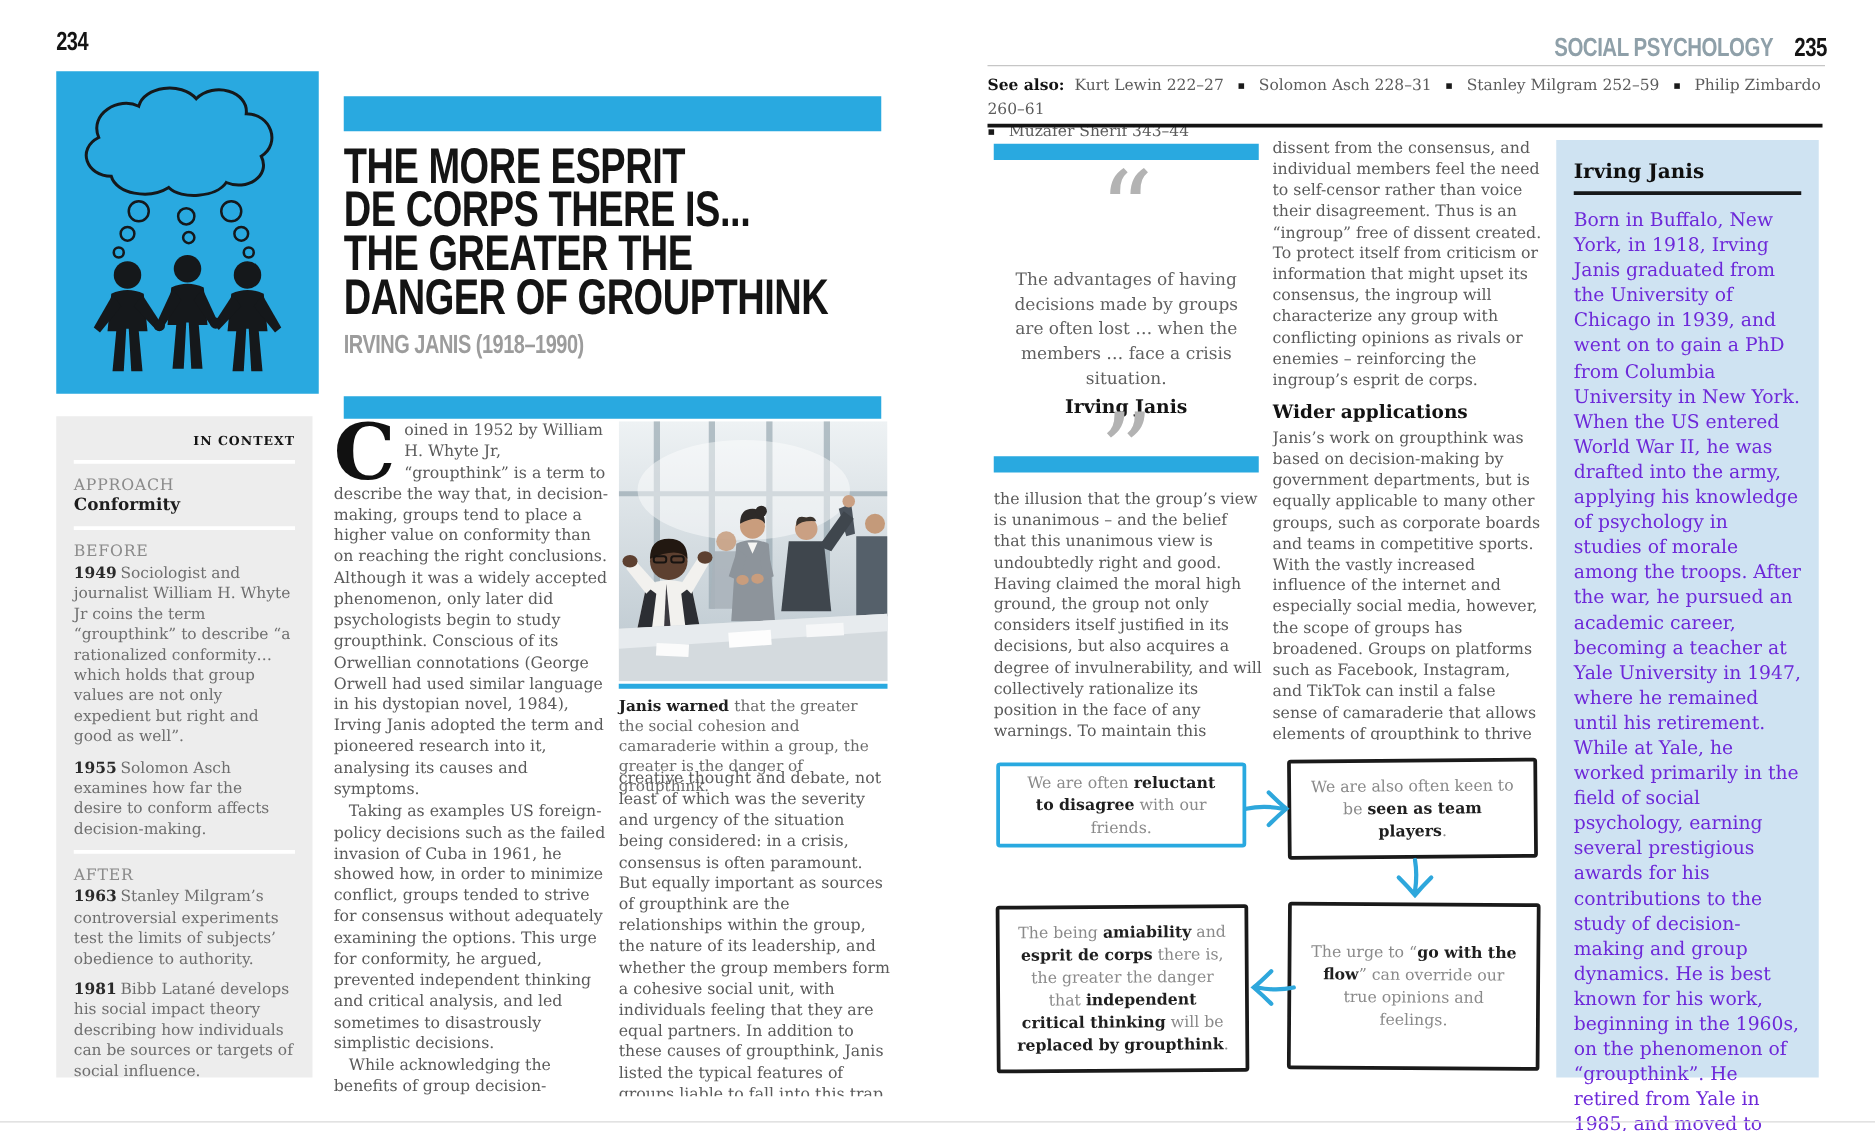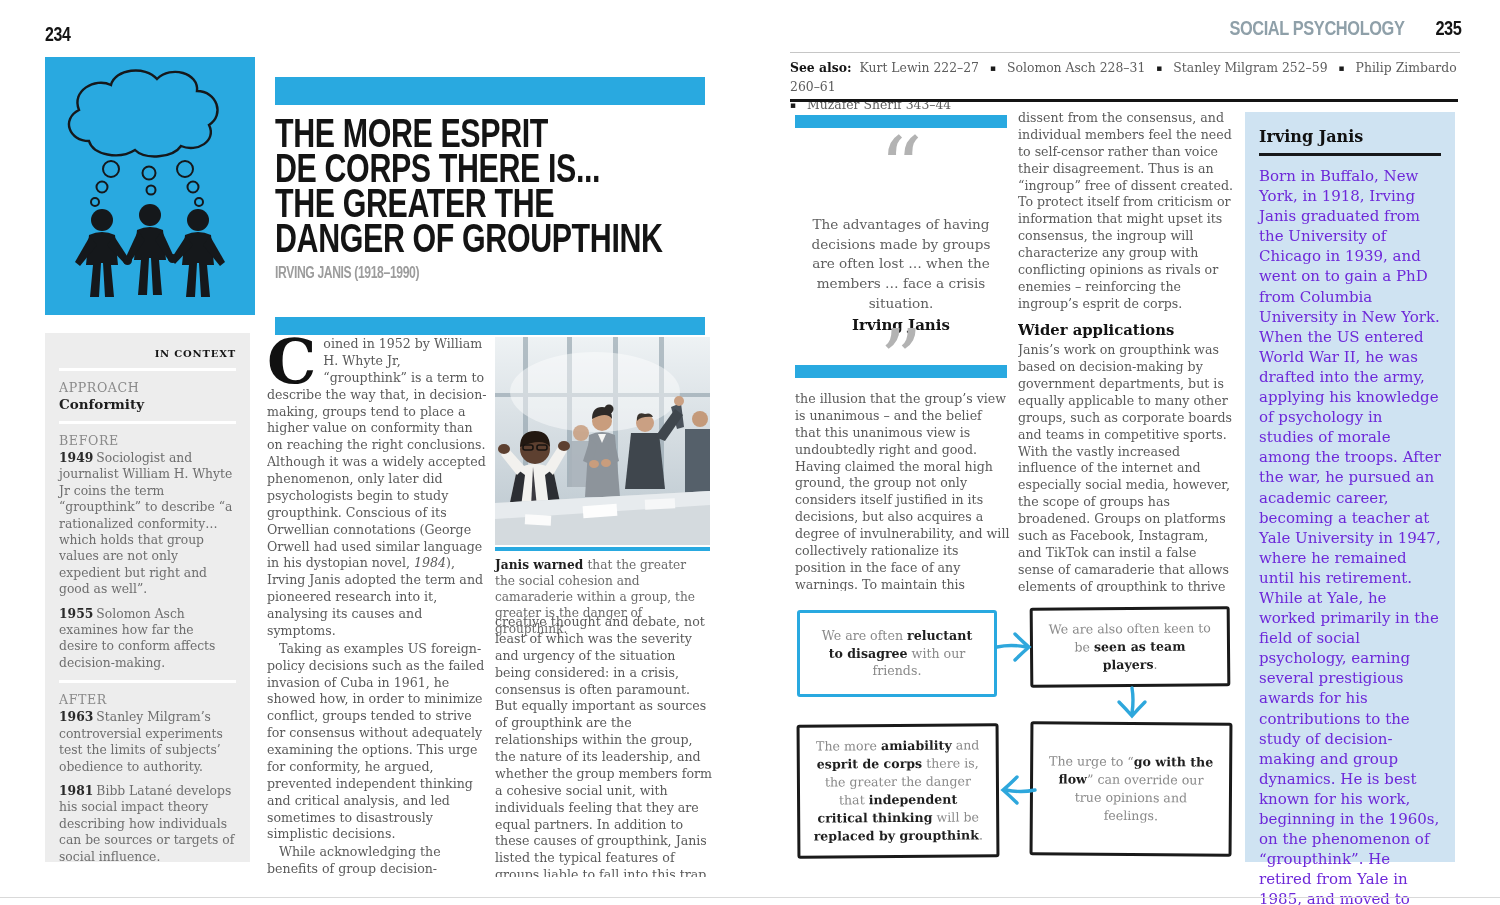--- a/index.html
+++ b/index.html
@@ -15,25 +15,25 @@
     position:relative;width:1500px;height:905px;background:#ffffff;
     font-family:"DejaVu Serif", serif;color:var(--body);overflow:hidden;
   }
   .abs{position:absolute;}
   .cond{font-family:"Liberation Sans", sans-serif;font-weight:700;letter-spacing:-0.5px;}
   .squeeze{display:inline-block;transform:scaleX(0.76);transform-origin:0 50%;white-space:nowrap;}
   .squeeze-r{display:inline-block;transform:scaleX(0.78);transform-origin:100% 50%;white-space:nowrap;}
   .bt{font-size:12.6px;line-height:1.34;color:var(--body);}
   .bt p + p{text-indent:12px;margin-top:1px;}
   .rb{font-weight:bold;color:#1f1f1f;}
-  .ri{font-style:italic;}
+  .ri{}
 
   
   .title-line{font-size:40px;line-height:35px;color:#141414;}
-  .subtitle{font-size:16px;color:#9c9c9c;margin-top:8px;}
+  .subtitle{font-size:21px;color:#9c9c9c;margin-top:8px;}
 
   .dropcap{
     float:left;font-size:62px;line-height:46px;font-weight:bold;color:#111;
     margin:3px 7px 0 0;font-family:"DejaVu Serif", serif;
   }
 
   
   .ic{background:var(--panel-gray);padding:15px 14px;}
   .ic h2{font-size:10px;letter-spacing:0.8px;color:#151515;font-weight:bold;text-align:right;}
   .wrule{height:3px;background:#ffffff;margin:9px 0;}
@@ -233,21 +233,21 @@
       </g>
     </svg>
   </div>
   <div class="abs" style="left:495px;top:547px;width:215px;height:4px;background:var(--blue);"></div>
   <div class="abs caption" style="left:495px;top:557px;width:212px;"><span class="rb">Janis warned </span><span>that the greater the social cohesion and camaraderie within a group, the greater is the danger of groupthink.</span></div>
 
   <div class="abs bt" style="left:495px;top:614px;width:218px;height:263px;overflow:hidden;">
     <p>creative thought and debate, not least of which was the severity and urgency of the situation being considered: in a crisis, consensus is often paramount. But equally important as sources of groupthink are the relationships within the group, the nature of its leadership, and whether the group members form a cohesive social unit, with individuals feeling that they are equal partners. In addition to these causes of groupthink, Janis listed the typical features of groups liable to fall into this trap, such as a large element of self-delusion – especially</p>
   </div>
 
-  <div class="abs" style="right:38px;top:16px;display:flex;align-items:flex-start;gap:24px;">
+  <div class="abs" style="right:38px;top:27px;display:flex;align-items:flex-start;gap:10px;">
     <span class="cond squeeze-r" style="font-size:21px;color:#8fa0a9;">SOCIAL PSYCHOLOGY</span>
     <span class="cond squeeze-r" style="font-size:21px;color:#141414;">235</span>
   </div>
   <div class="abs" style="left:790px;top:52px;width:670px;height:1px;background:#c6c6c6;"></div>
 
   <div class="abs seealso" style="left:790px;top:59px;width:672px;">
     <div>
       <span class="lbl">See also:</span>
       <span>Kurt Lewin 222–27</span>
       <span class="sq">▪</span>
@@ -280,31 +280,31 @@
   <div class="abs bt" style="left:795px;top:391px;width:216px;height:200px;overflow:hidden;">
     <p>the illusion that the group’s view is unanimous – and the belief that this unanimous view is undoubtedly right and good. Having claimed the moral high ground, the group not only considers itself justified in its decisions, but also acquires a degree of invulnerability, and will collectively rationalize its position in the face of any warnings. To maintain this unanimity, however, pressure is brought to bear on any</p>
   </div>
 
   <div class="abs bt" style="left:1018px;top:110px;width:217px;height:482px;overflow:hidden;">
     <p>dissent from the consensus, and individual members feel the need to self-censor rather than voice their disagreement. Thus is an “ingroup” free of dissent created. To protect itself from criticism or information that might upset its consensus, the ingroup will characterize any group with conflicting opinions as rivals or enemies – reinforcing the ingroup’s esprit de corps.</p>
     <h3 class="sechead">Wider applications</h3>
     <p style="text-indent:0;">Janis’s work on groupthink was based on decision-making by government departments, but is equally applicable to many other groups, such as corporate boards and teams in competitive sports. With the vastly increased influence of the internet and especially social media, however, the scope of groups has broadened. Groups on platforms such as Facebook, Instagram, and TikTok can instil a false sense of camaraderie that allows elements of groupthink to thrive among large numbers of people, stifling critical thinking and influencing their opinions and attitudes. ■</p>
   </div>
 
-  <div class="abs dbox blue" style="left:797px;top:610px;width:200px;height:87px;">
+  <div class="abs dbox blue" style="left:797px;top:610px;width:200px;height:68px;">
     <span><span>We are often </span><span class="rb">reluctant to disagree</span><span> with our friends.</span></span>
   </div>
   <div class="abs dbox" style="left:1030px;top:607px;width:200px;height:80px;transform:rotate(-0.5deg);">
     <span><span>We are also often keen to be </span><span class="rb">seen as team players</span><span>.</span></span>
   </div>
   <div class="abs dbox" style="left:1030px;top:722px;width:202px;height:134px;transform:rotate(0.4deg);">
     <span><span>The urge to “</span><span class="rb">go with the flow</span><span>” can override our true opinions and feelings.</span></span>
   </div>
   <div class="abs dbox" style="left:797px;top:724px;width:202px;height:134px;transform:rotate(-0.4deg);">
-    <span><span>The more </span><span class="rb">amiability</span><span> and </span><span class="rb">esprit de corps</span><span> there is, the greater the danger that </span><span class="rb">independent critical thinking</span><span> will be </span><span class="rb">replaced by groupthink</span><span>.</span></span>
+    <span><span>The being </span><span class="rb">amiability</span><span> and </span><span class="rb">esprit de corps</span><span> there is, the greater the danger that </span><span class="rb">independent critical thinking</span><span> will be </span><span class="rb">replaced by groupthink</span><span>.</span></span>
   </div>
   <svg class="abs" style="left:995px;top:627px;" width="40" height="40" viewBox="0 0 40 40">
     <path d="M2,20 Q16,17 31,20 M20,7 Q28,15 34,20 Q27,26 20,33" fill="none" stroke="#2ea7dc" stroke-width="3.4" stroke-linecap="round"></path>
   </svg>
   <svg class="abs" style="left:1112px;top:686px;" width="40" height="36" viewBox="0 0 40 36">
     <path d="M20,2 Q22,14 20,27 M7,16 Q14,23 20,30 Q26,23 33,16" fill="none" stroke="#2ea7dc" stroke-width="3.4" stroke-linecap="round"></path>
   </svg>
   <svg class="abs" style="left:997px;top:770px;" width="40" height="40" viewBox="0 0 40 40">
     <path d="M38,20 Q24,23 9,20 M20,7 Q12,15 6,20 Q13,26 20,33" fill="none" stroke="#2ea7dc" stroke-width="3.4" stroke-linecap="round"></path>
   </svg>

